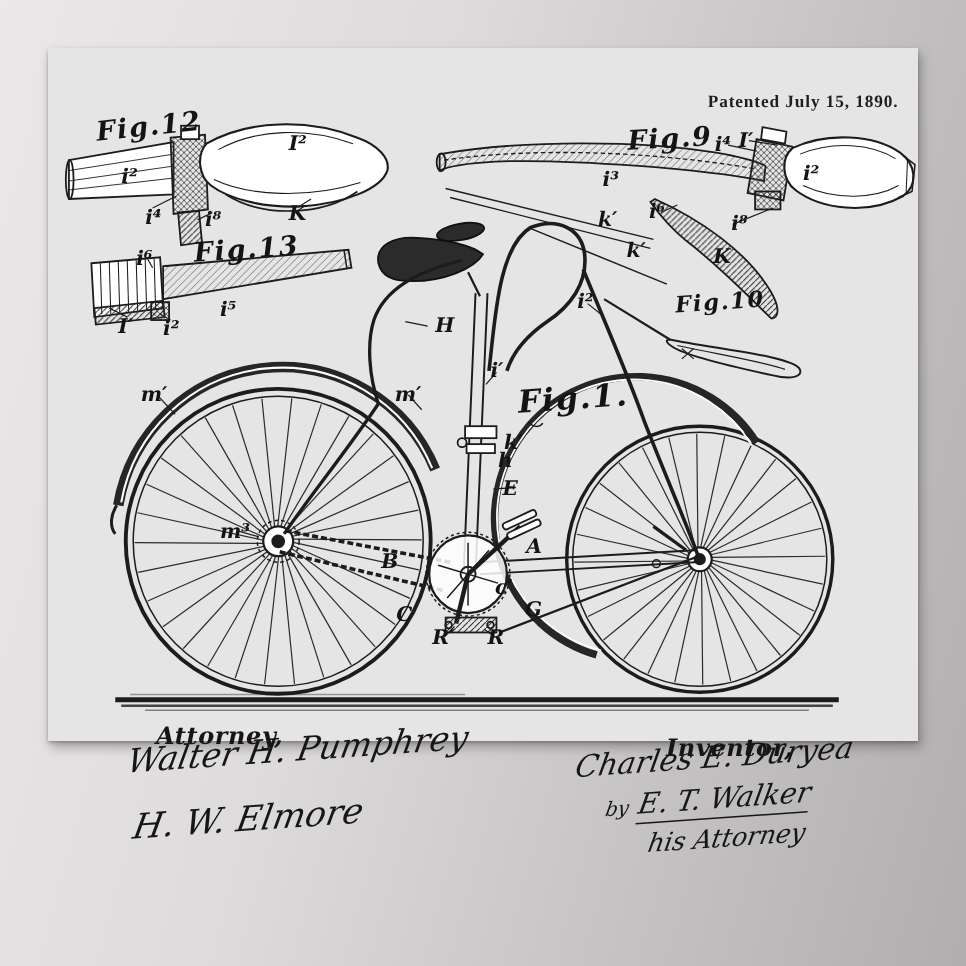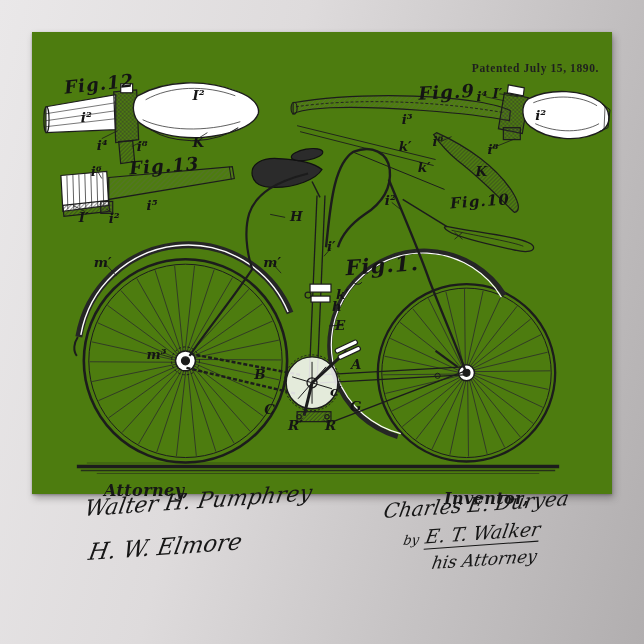--- a/index.html
+++ b/index.html
@@ -4,21 +4,21 @@
 <style>
   html,body{margin:0;padding:0;}
   body{
     width:644px;height:644px;overflow:hidden;
     font-family:"DejaVu Serif", serif;
     background:linear-gradient(105deg,#eae8e9 0%,#dedbdc 38%,#c6c3c4 70%,#b1aeaf 100%);
   }
   .stage{position:relative;width:644px;height:644px;}
   .paper{
     position:absolute;left:32px;top:32px;width:580px;height:462px;
-    background:#4d7c0f;
+    background:#e5e5e5;
     box-shadow:2px 4px 7px rgba(60,55,57,.40), 0 1px 2px rgba(60,55,57,.35);
   }
   .drawing{position:absolute;left:0;top:0;width:580px;height:578px;}
   .patent-date{
     position:absolute;top:30px;right:13px;
     font:600 11.5px "Liberation Serif", serif;
     letter-spacing:.6px;color:#1f1f1f;white-space:nowrap;
   }
   .ftitle{font:italic 700 18px "DejaVu Serif", serif;fill:#141414;letter-spacing:1.2px;}
   .ftitle.big{font-size:21px;}

